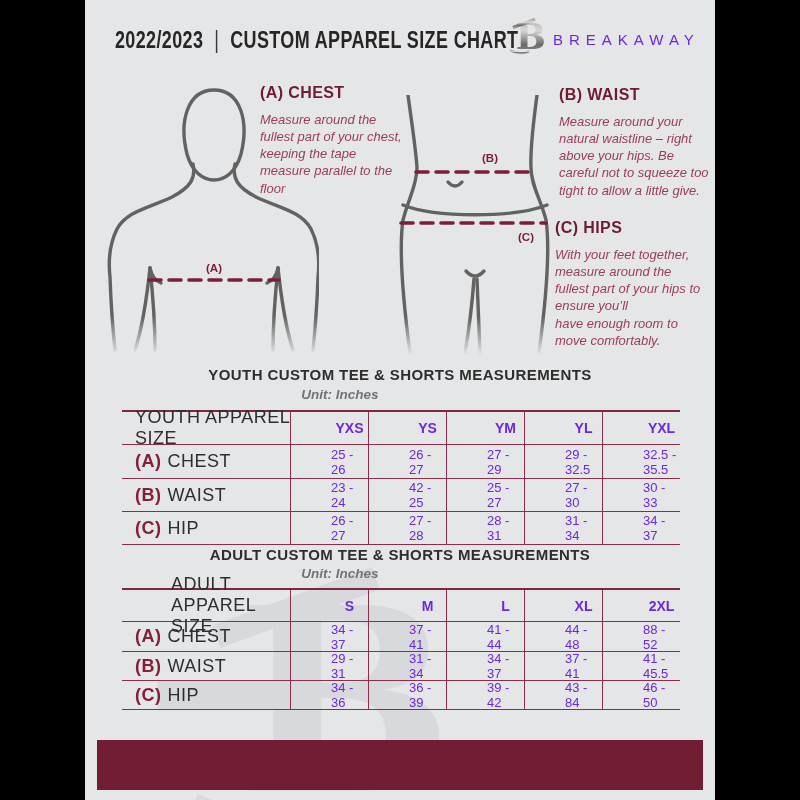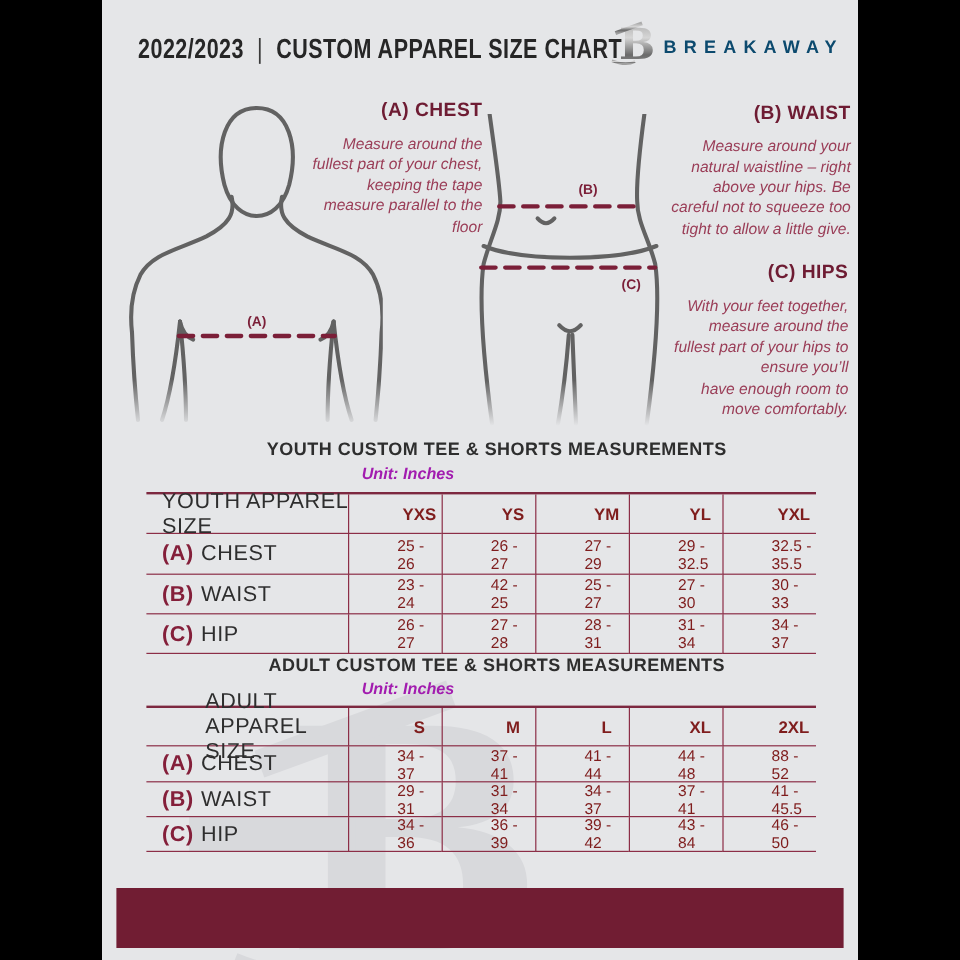--- a/index.html
+++ b/index.html
@@ -13,61 +13,61 @@
   }
   
   .hdr{
     position:absolute;left:30px;top:27px;display:flex;align-items:baseline;
     transform:scaleX(0.78);transform-origin:left top;white-space:nowrap;
     color:#262626;font-weight:700;font-size:23px;letter-spacing:0.5px;
   }
   .hdr .divider{margin:0 14px;font-weight:400;color:#3a3a3a;}
   .brand-logo{position:absolute;left:416px;top:14px;width:46px;height:42px;}
   .brand-name{
-    position:absolute;left:468px;top:31px;font-size:15px;font-weight:700;
-    letter-spacing:6px;color:#0c4a6e;white-space:nowrap;
+    position:absolute;left:468px;top:31px;font-size:15px;font-weight:400;
+    letter-spacing:6px;color:#6d28d9;white-space:nowrap;
   }
   
   .fig{position:absolute;}
   .fig-a{left:22px;top:80px;width:212px;height:276px;}
   .fig-b{left:305px;top:95px;width:170px;height:260px;}
   .fig path,.fig line{fill:none;stroke-linecap:round;}
   .body-line{stroke:#626262;stroke-width:3.4;}
   .dash-line{stroke:#7b1f38;stroke-width:3.6;stroke-dasharray:12 8;}
   .fig text{font-family:"Liberation Sans",sans-serif;font-size:11.5px;font-weight:700;fill:#7b1f38;}
-  .guide{position:absolute;text-align:right;}
+  .guide{position:absolute;}
   .guide h3{
     margin:0;font-size:16px;font-weight:800;color:#6e1c33;letter-spacing:0.4px;
   }
   .guide p{
     margin:9px 0 0 0;font-size:13px;font-style:italic;color:#9a3d57;
     line-height:1.32;white-space:pre-line;
   }
   .g-chest{left:175px;top:84px;width:142px;}
   .g-waist{left:474px;top:86px;width:150px;}
   .g-hips{left:470px;top:219px;width:152px;}
   
   .tbl-title{
     position:absolute;left:0;width:630px;text-align:center;
-    font-size:15px;font-weight:700;color:#2e2e2e;letter-spacing:0.4px;padding-left:14px;
+    font-size:15px;font-weight:700;color:#2e2e2e;letter-spacing:0.4px;
   }
   .tbl-unit{
     position:absolute;left:0;width:510px;text-align:center;
-    font-size:13.5px;font-style:italic;font-weight:700;color:#a21caf;
+    font-size:13.5px;font-style:italic;font-weight:700;color:#737373;
   }
   .size-table{
     position:absolute;left:37px;width:558px;display:grid;
     grid-template-columns:168px repeat(5,78px);
     border-top:2.2px solid #7d2840;z-index:2;
   }
   .yt{grid-template-rows:33px 34px 33px 33px;top:410px;}
   .at{grid-template-rows:32px 30px 29px 29px;top:588px;}
   .cell{
     display:flex;align-items:center;justify-content:center;
-    border-bottom:1.6px solid #8c2e47;font-size:13px;color:#7f1d1d;padding-left:40px;
+    border-bottom:1.6px solid #8c2e47;font-size:13px;color:#6d28d9;padding-left:40px;
   }
   .cell.vline{border-left:1.6px solid #8c2e47;}
   .cell.szhead{font-weight:700;font-size:14px;}
   .cell.lbl{justify-content:flex-start;padding-left:13px;font-size:18px;letter-spacing:0.5px;color:#2e2e2e;}
   .cell.lbl .key{color:#841f3a;font-weight:700;margin-right:6px;}
   
   .watermark{position:absolute;left:46px;top:540px;width:330px;height:300px;z-index:0;}
   .footer-bar{
     position:absolute;left:12px;top:740px;width:606px;height:50px;
     background:#711d33;z-index:3;

